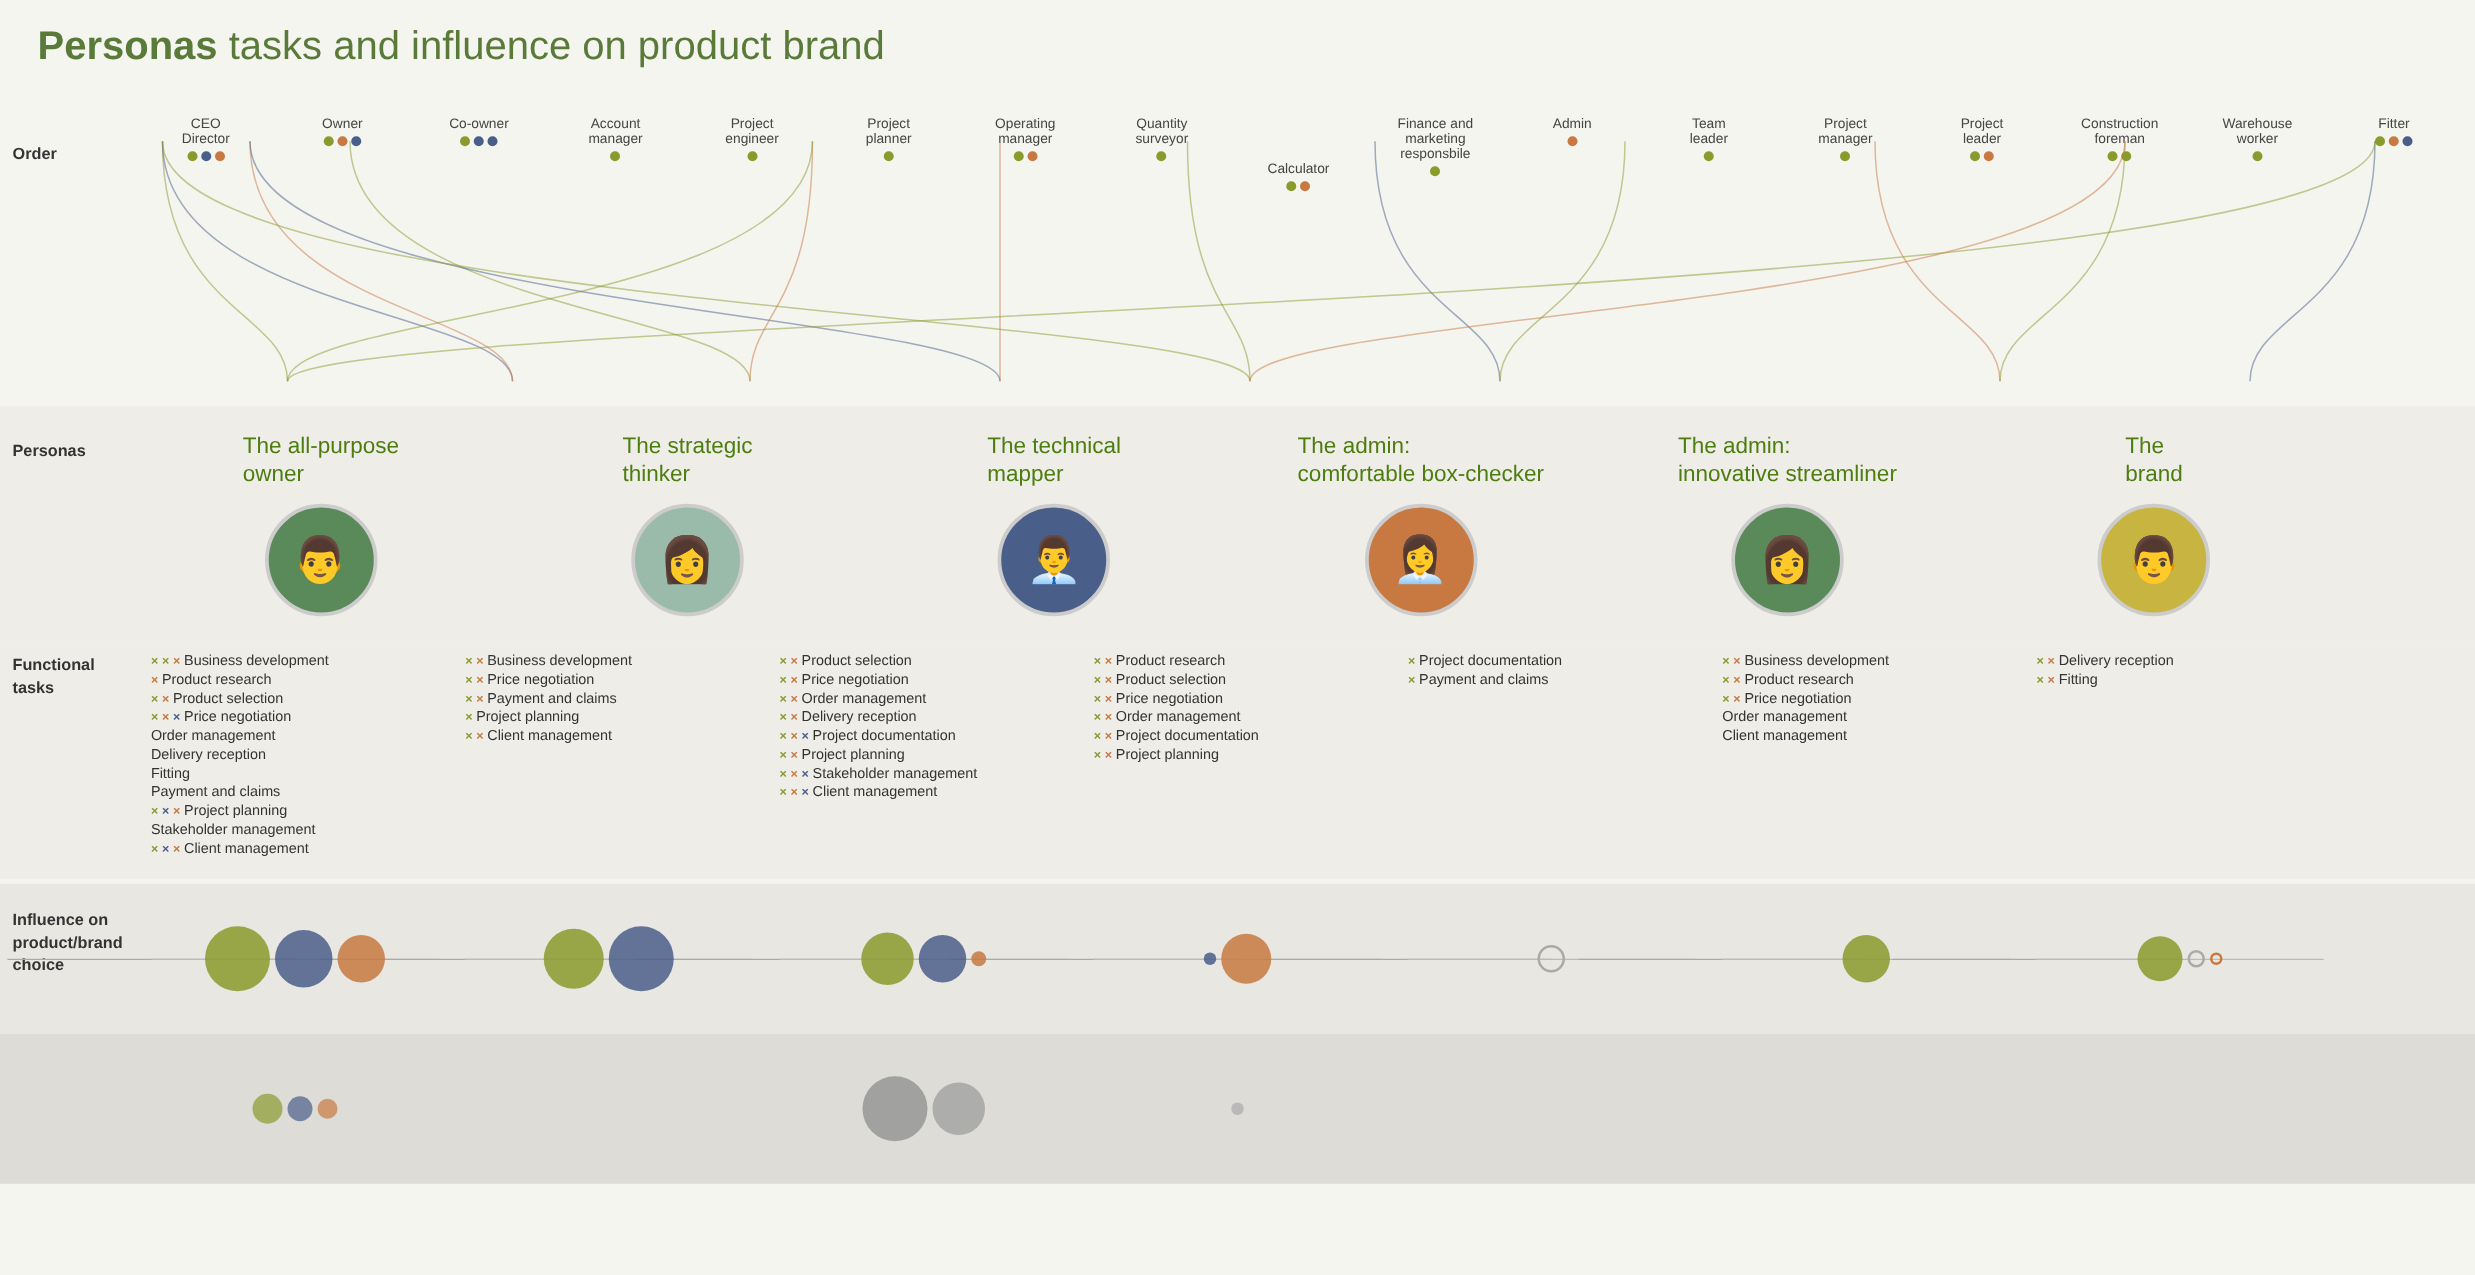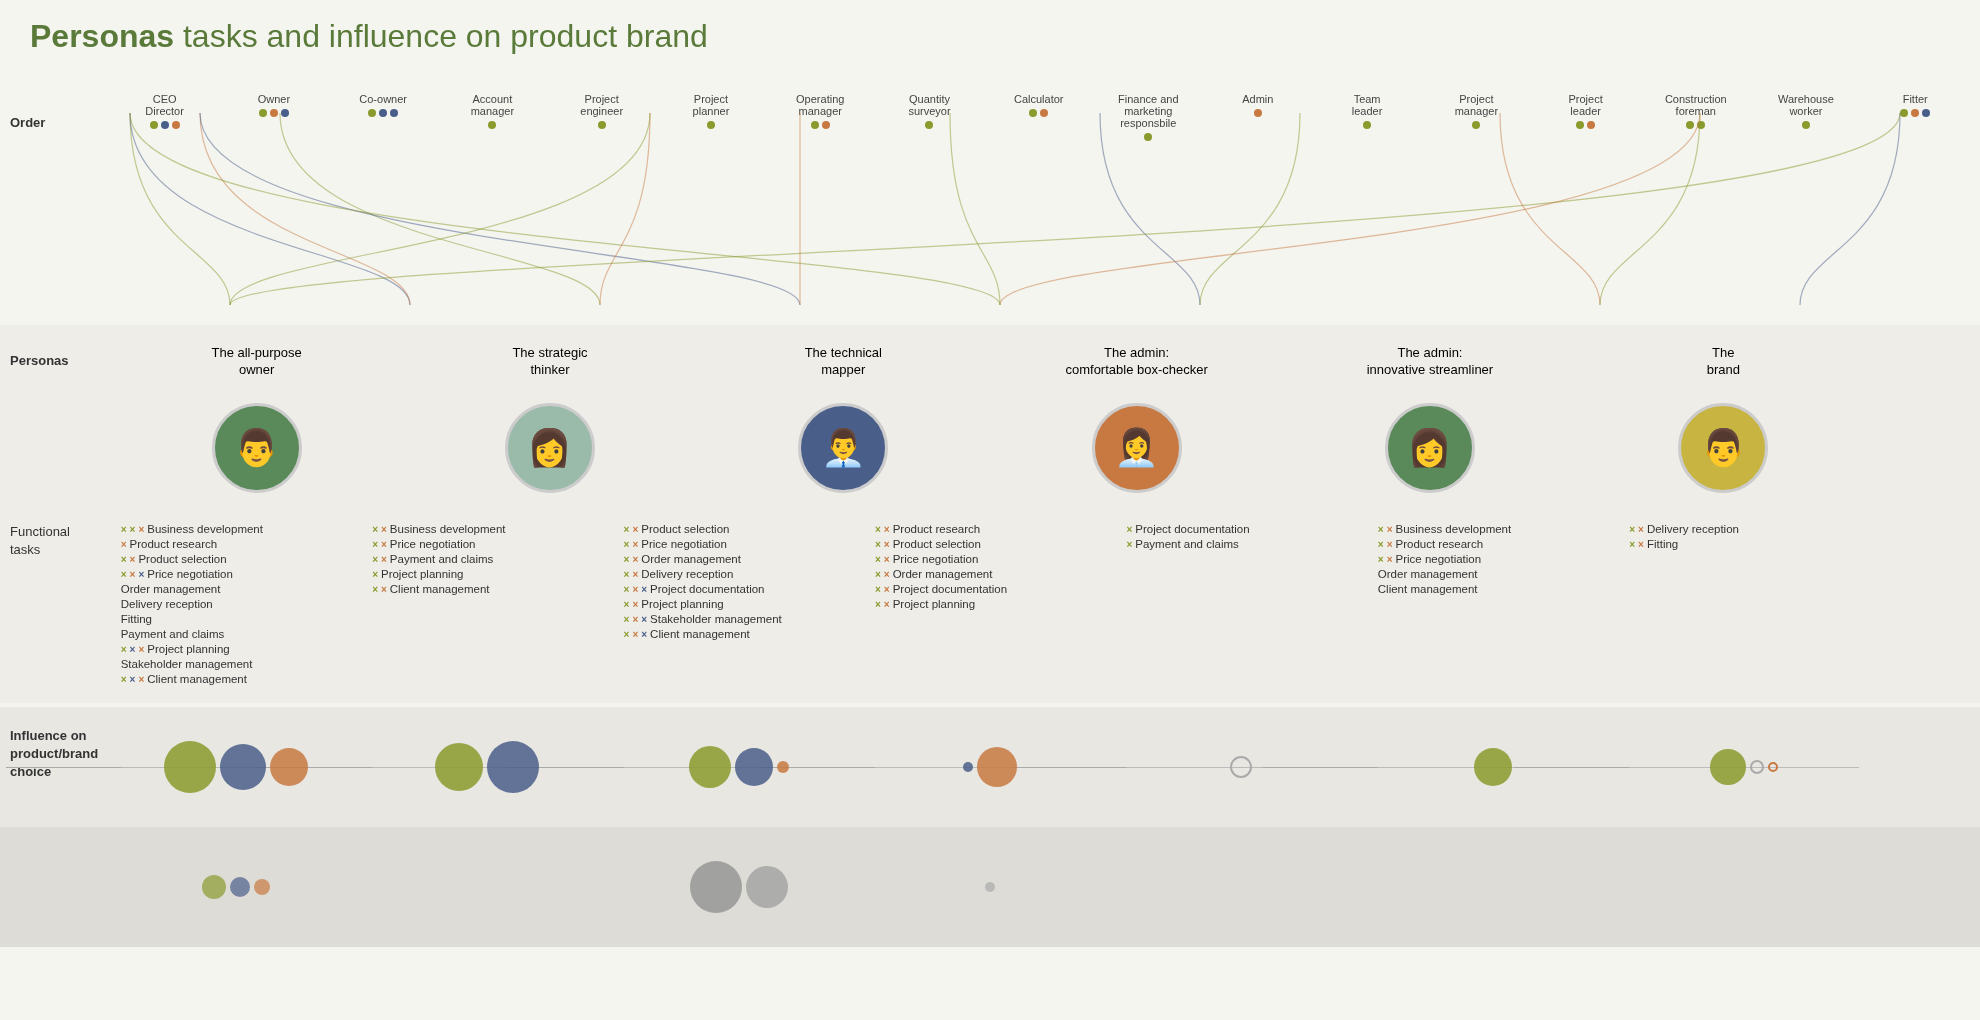--- a/index.html
+++ b/index.html
@@ -98,23 +98,22 @@
       padding: 0 110px;
     }
     .persona-col {
       display: flex;
       flex-direction: column;
       align-items: center;
       flex: 1;
       max-width: 230px;
     }
     .persona-name {
-      font-size: 13px;
-      color: #000000;
-      text-align: center;
+      font-size: 18px;
+      color: #4d7c0f;
       font-weight: 400;
       line-height: 1.3;
       min-height: 48px;
     }
     .persona-avatar {
       width: 90px;
       height: 90px;
       border-radius: 50%;
       border: 3px solid #ccc;
       background: #ddd;
@@ -130,21 +129,21 @@
     .functional-section {
       background: #eeede8;
       padding: 10px 0 15px 0;
       position: relative;
     }
     .func-label {
       position: absolute;
       left: 10px;
       top: 10px;
       font-size: 13px;
-      font-weight: 400;
+      font-weight: 700;
       color: #333;
       line-height: 1.4;
     }
     .tasks-grid {
       display: flex;
       justify-content: space-around;
       padding: 0 110px;
     }
     .tasks-col {
       flex: 1;
@@ -258,21 +257,21 @@
       <div class="role-item" style="white-space: pre-line;">Account
 manager<div class="role-dots"><div class="dot" style="background: rgb(139, 154, 45);"></div></div></div>
       <div class="role-item" style="white-space: pre-line;">Project
 engineer<div class="role-dots"><div class="dot" style="background: rgb(139, 154, 45);"></div></div></div>
       <div class="role-item" style="white-space: pre-line;">Project
 planner<div class="role-dots"><div class="dot" style="background: rgb(139, 154, 45);"></div></div></div>
       <div class="role-item" style="white-space: pre-line;">Operating
 manager<div class="role-dots"><div class="dot" style="background: rgb(139, 154, 45);"></div><div class="dot" style="background: rgb(200, 121, 65);"></div></div></div>
       <div class="role-item" style="white-space: pre-line;">Quantity
 surveyor<div class="role-dots"><div class="dot" style="background: rgb(139, 154, 45);"></div></div></div>
-      <div class="role-item" style="white-space: pre-line;">Calculator<div class="role-dots"><div class="dot" style="background: rgb(139, 154, 45);"></div><div class="dot" style="background: rgb(200, 121, 65);"></div></div></div>
+      <div class="role-item" style="white-space: pre-line; margin-top: 36px;">Calculator<div class="role-dots"><div class="dot" style="background: rgb(139, 154, 45);"></div><div class="dot" style="background: rgb(200, 121, 65);"></div></div></div>
       <div class="role-item" style="white-space: pre-line;">Finance and
 marketing
 responsbile<div class="role-dots"><div class="dot" style="background: rgb(139, 154, 45);"></div></div></div>
       <div class="role-item" style="white-space: pre-line;">Admin<div class="role-dots"><div class="dot" style="background: rgb(200, 121, 65);"></div></div></div>
       <div class="role-item" style="white-space: pre-line;">Team
 leader<div class="role-dots"><div class="dot" style="background: rgb(139, 154, 45);"></div></div></div>
       <div class="role-item" style="white-space: pre-line;">Project
 manager<div class="role-dots"><div class="dot" style="background: rgb(139, 154, 45);"></div></div></div>
       <div class="role-item" style="white-space: pre-line;">Project
 leader<div class="role-dots"><div class="dot" style="background: rgb(139, 154, 45);"></div><div class="dot" style="background: rgb(200, 121, 65);"></div></div></div>

